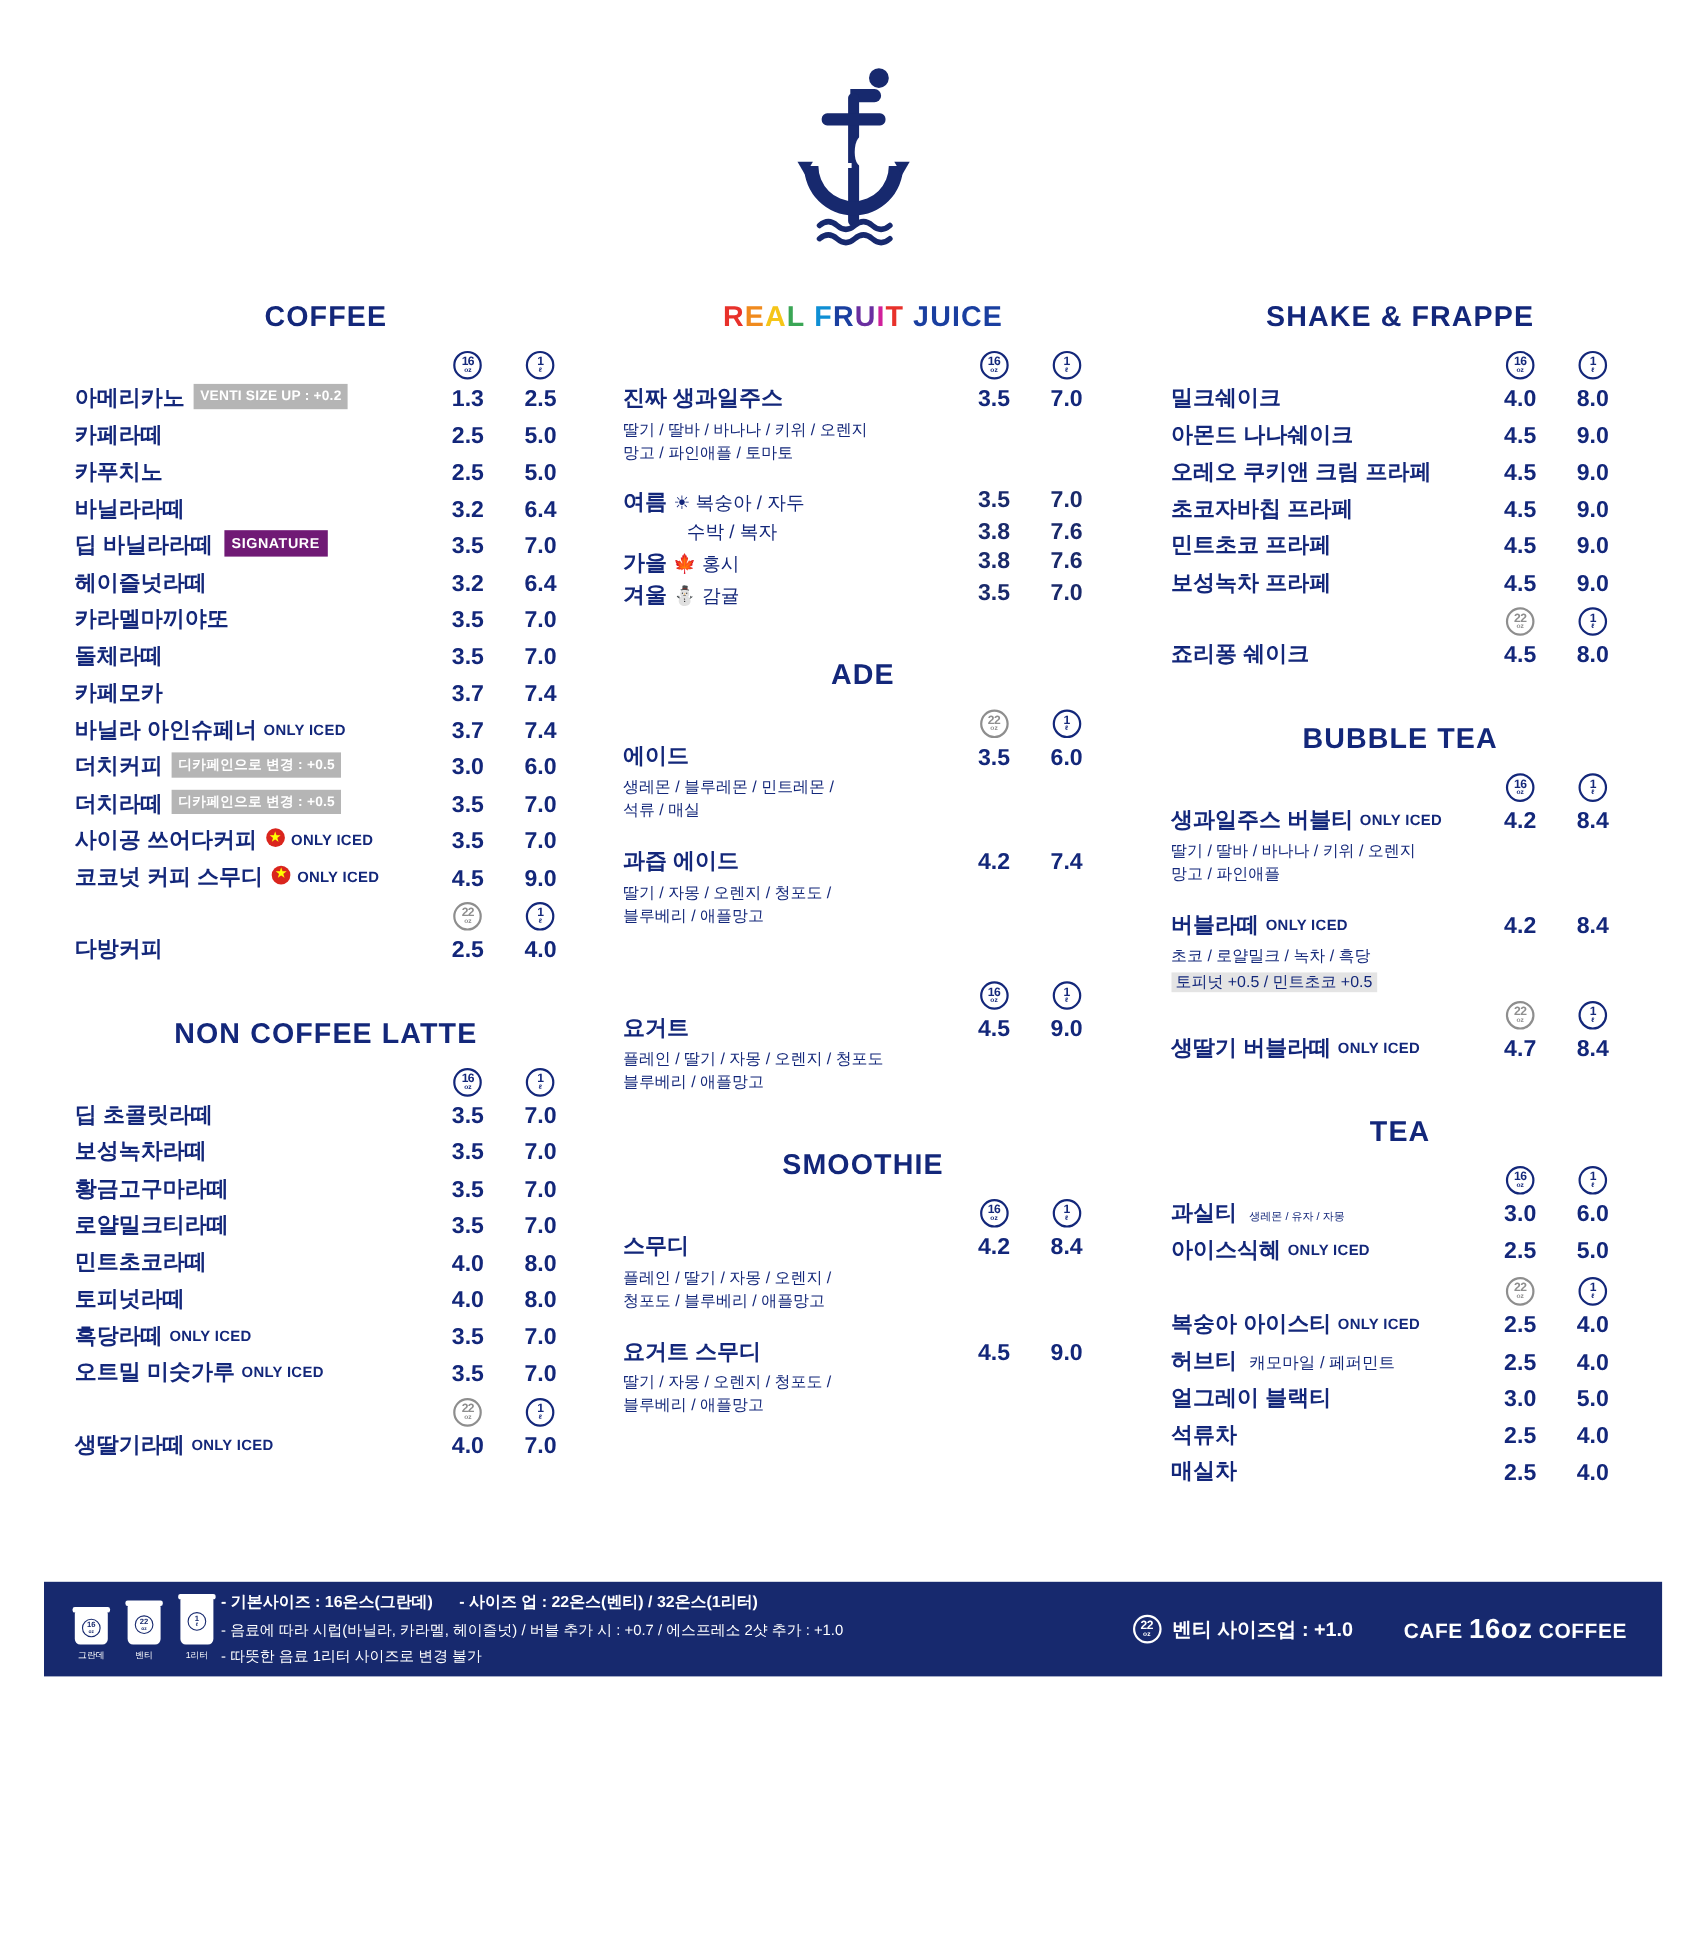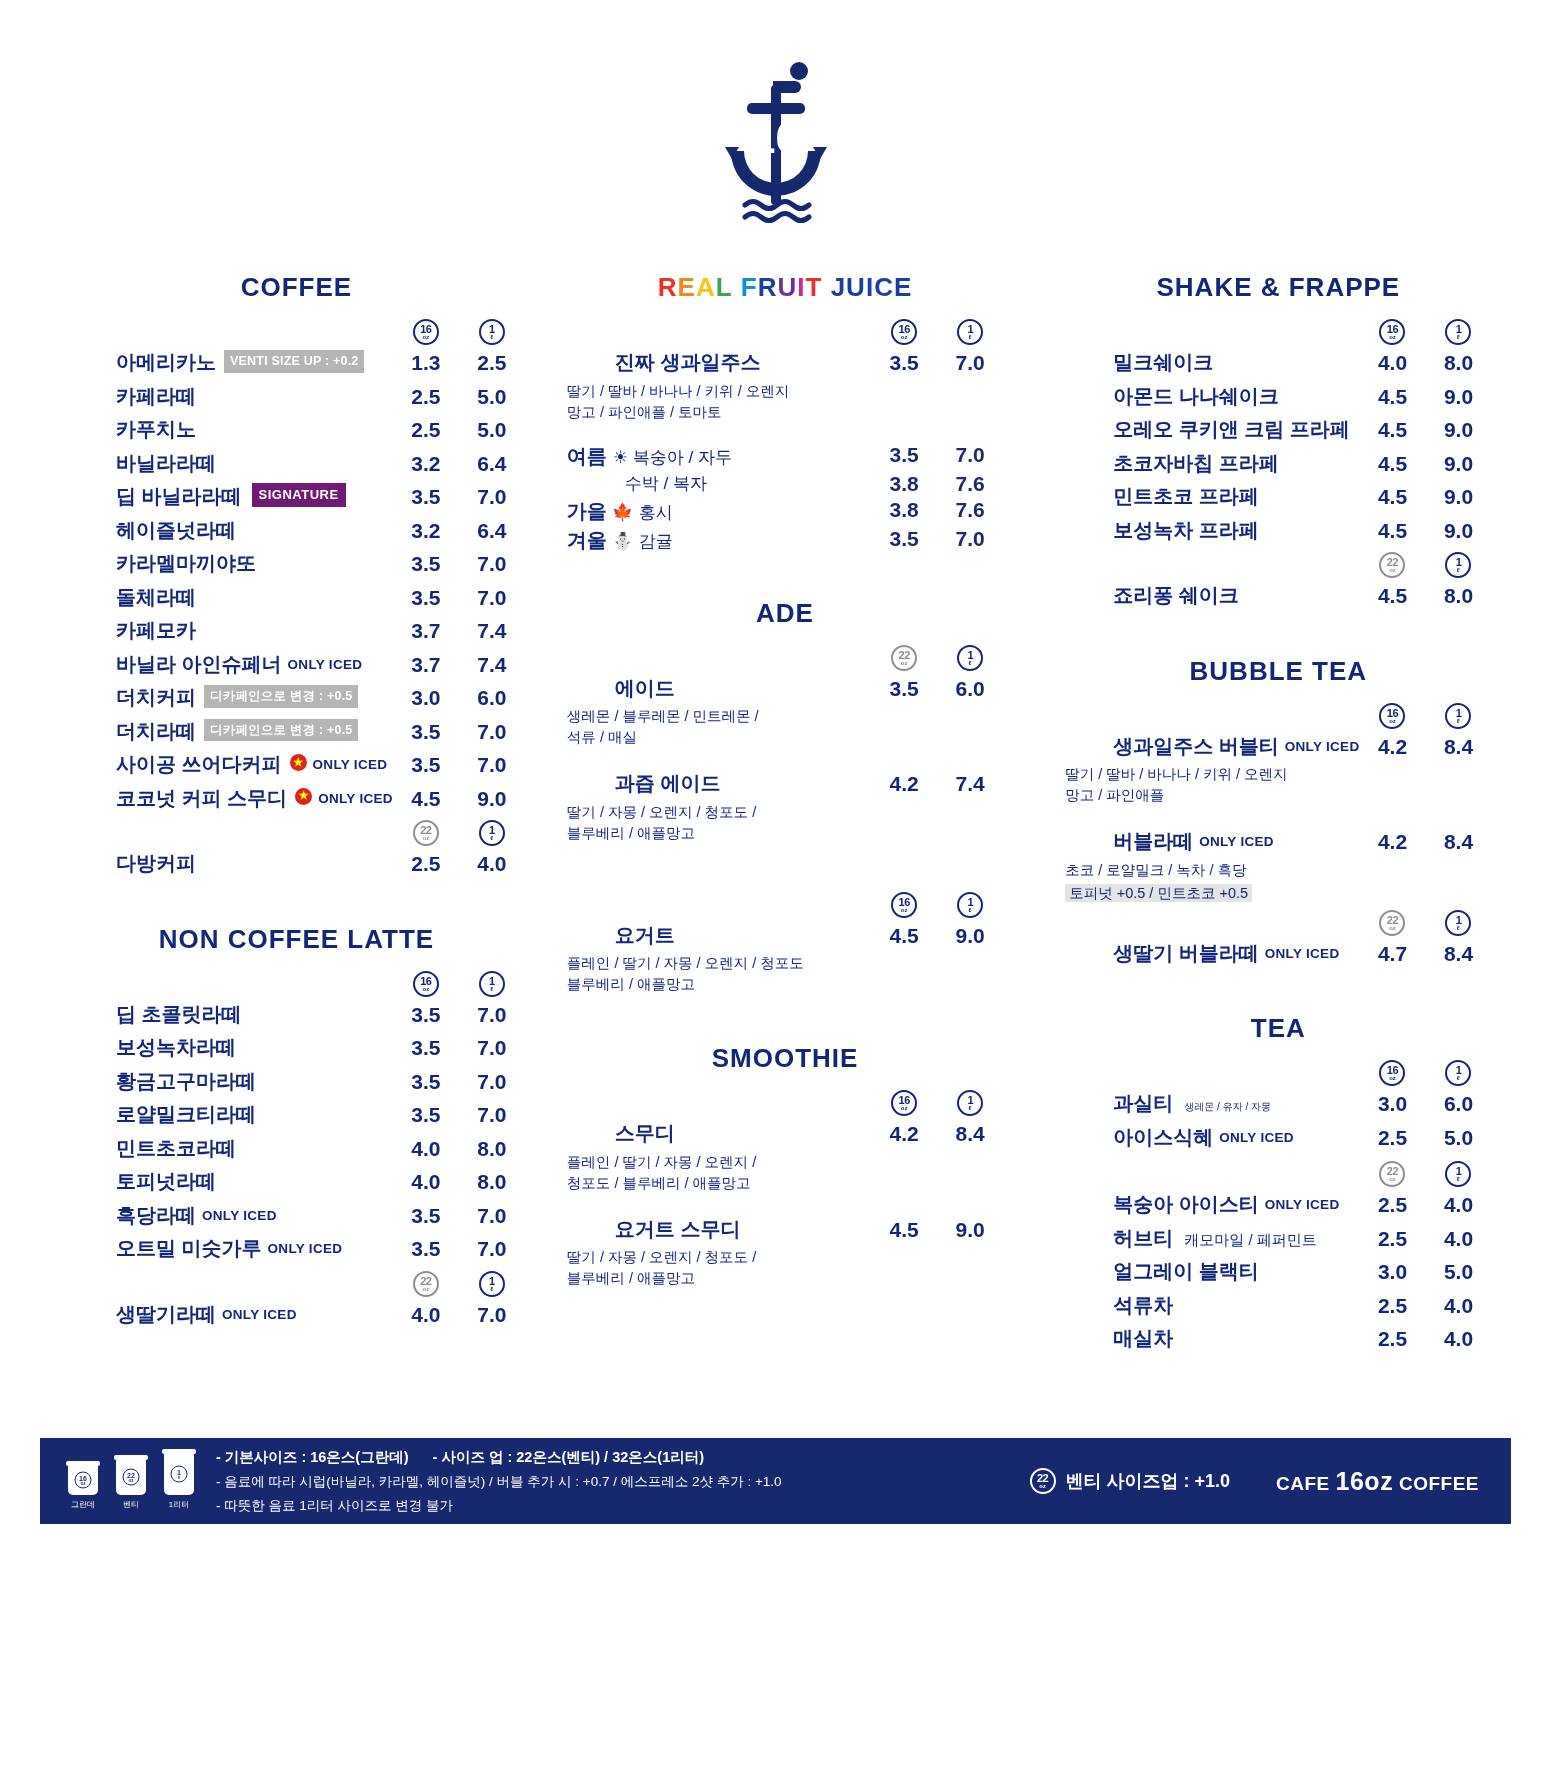--- a/index.html
+++ b/index.html
@@ -76,21 +76,20 @@
   
   .row {
     display: flex; align-items: flex-start;
     margin-bottom: 2px;
   }
   .row .name {
     flex: 1 1 auto;
     font-size: 20px; font-weight: bold; color:#13277a;
     line-height: 1.5;
     white-space: nowrap;
-    margin-left: 48px;
   }
   .row .price {
     width: 66px; text-align: center;
     font-size: 21px; font-weight: bold; color:#13277a;
     line-height: 1.5;
   }
   .desc {
     font-size: 14.5px; color:#13277a; line-height: 1.45;
     margin: 0 0 6px 0; font-weight: normal;
   }
@@ -127,21 +126,21 @@
 
   
   .footer {
     position: absolute;
     left: 40px; right: 40px; bottom: 22px; height: 86px;
     background: #17296e;
     display: flex; align-items: center;
     padding: 0 26px;
     color: #ffffff;
   }
-  .cups { display:flex; gap:14px; align-items:flex-end; margin-right: 20px; }
+  .cups { display:flex; gap:14px; align-items:flex-end; margin-right: 5px; }
   .cup { width: 34px; text-align:center; }
   .cup .body {
     width: 30px; margin: 0 auto;
     background:#ffffff; border-radius: 2px 2px 5px 5px;
     position: relative;
   }
   .cup .body::before{
     content:""; position:absolute; left:-2px; right:-2px; top:-4px; height:5px;
     background:#ffffff; border-radius:2px;
   }

